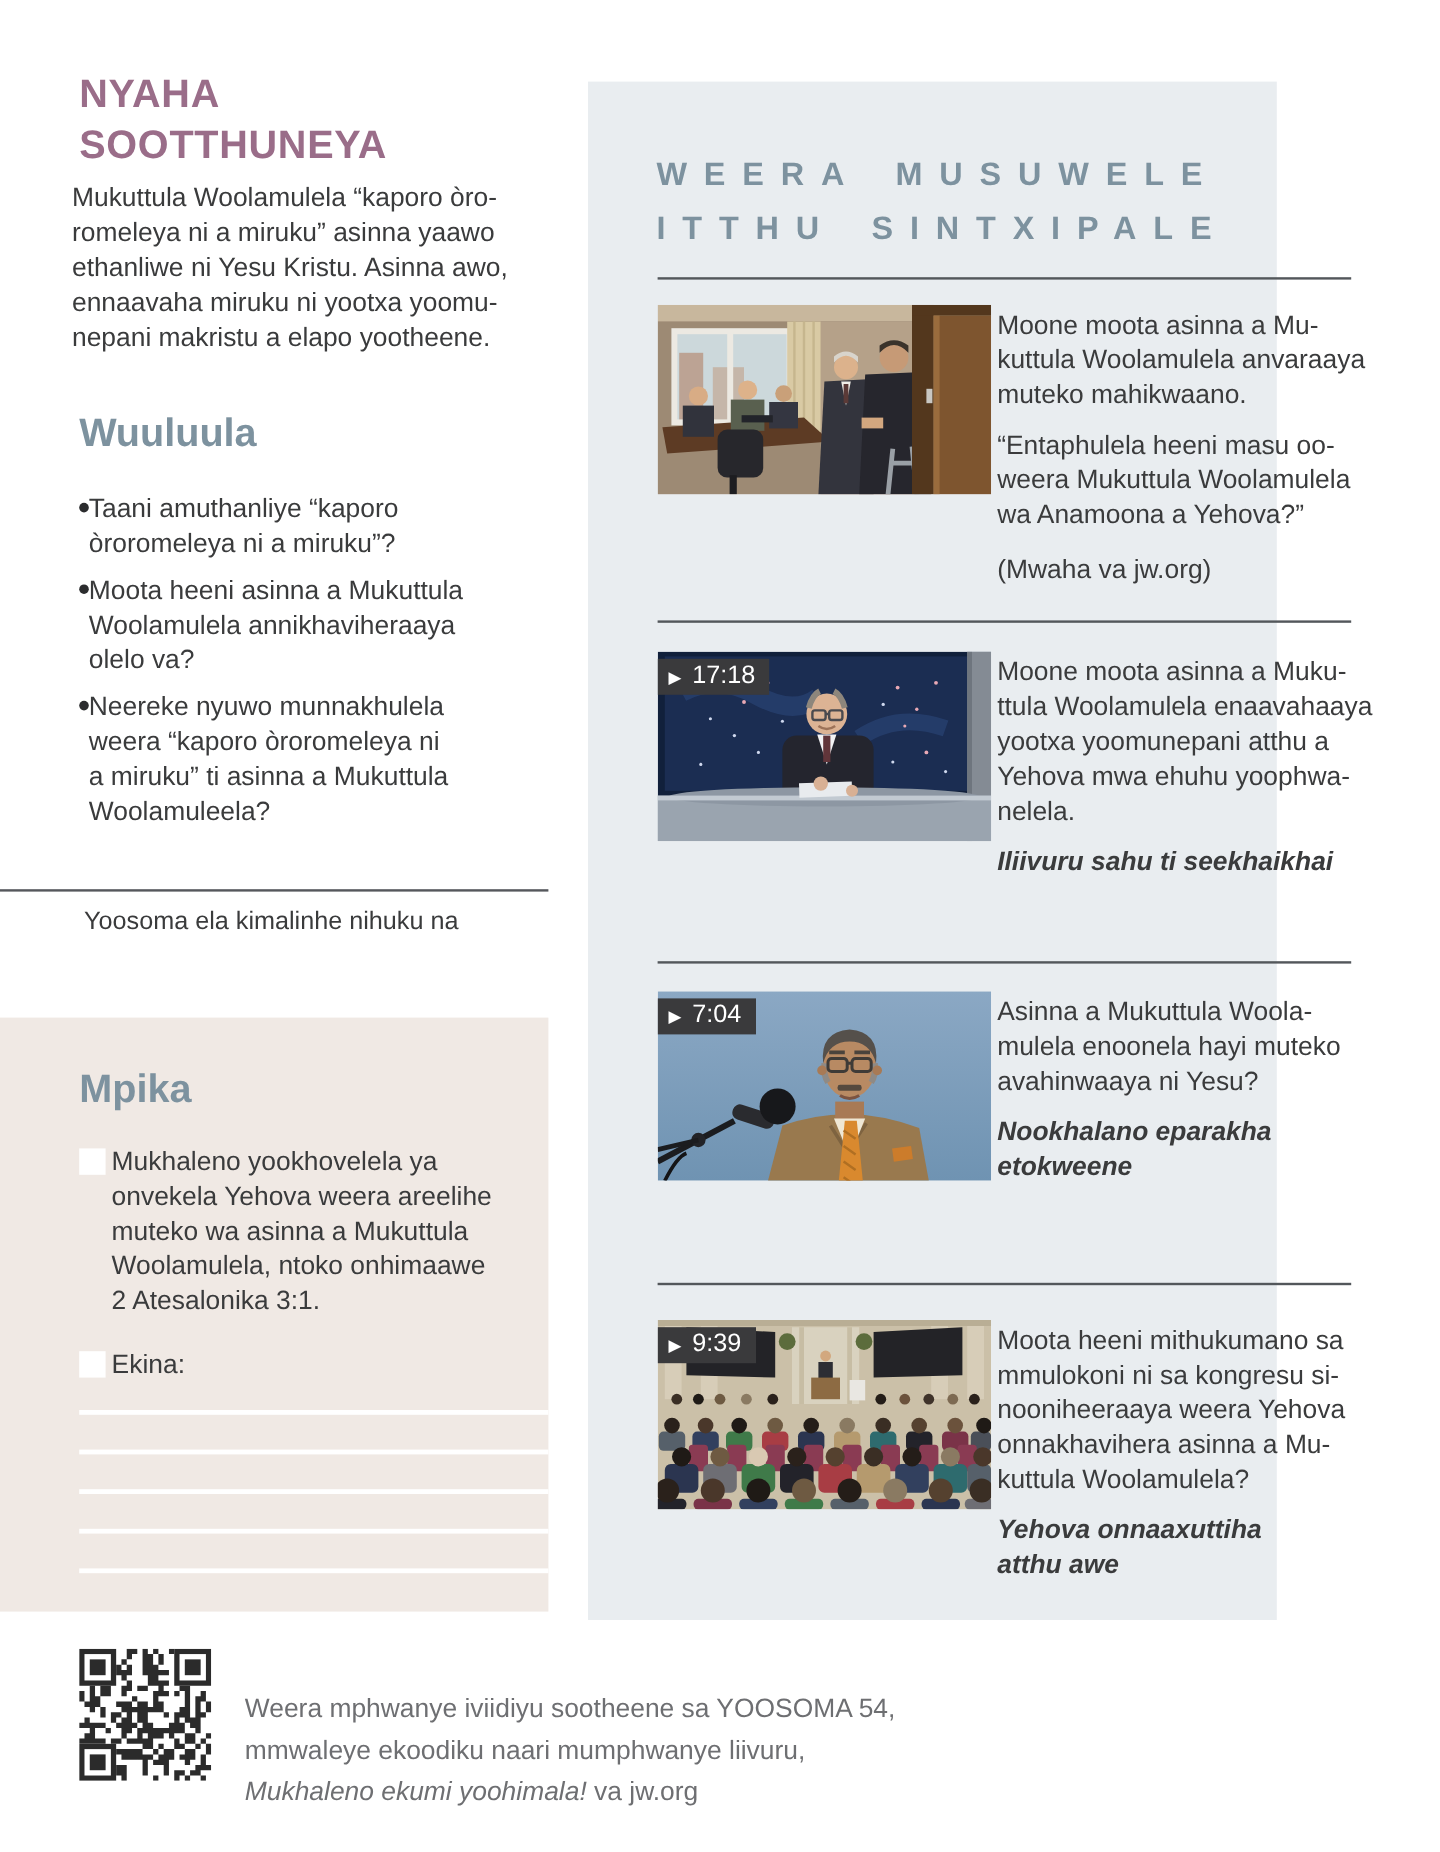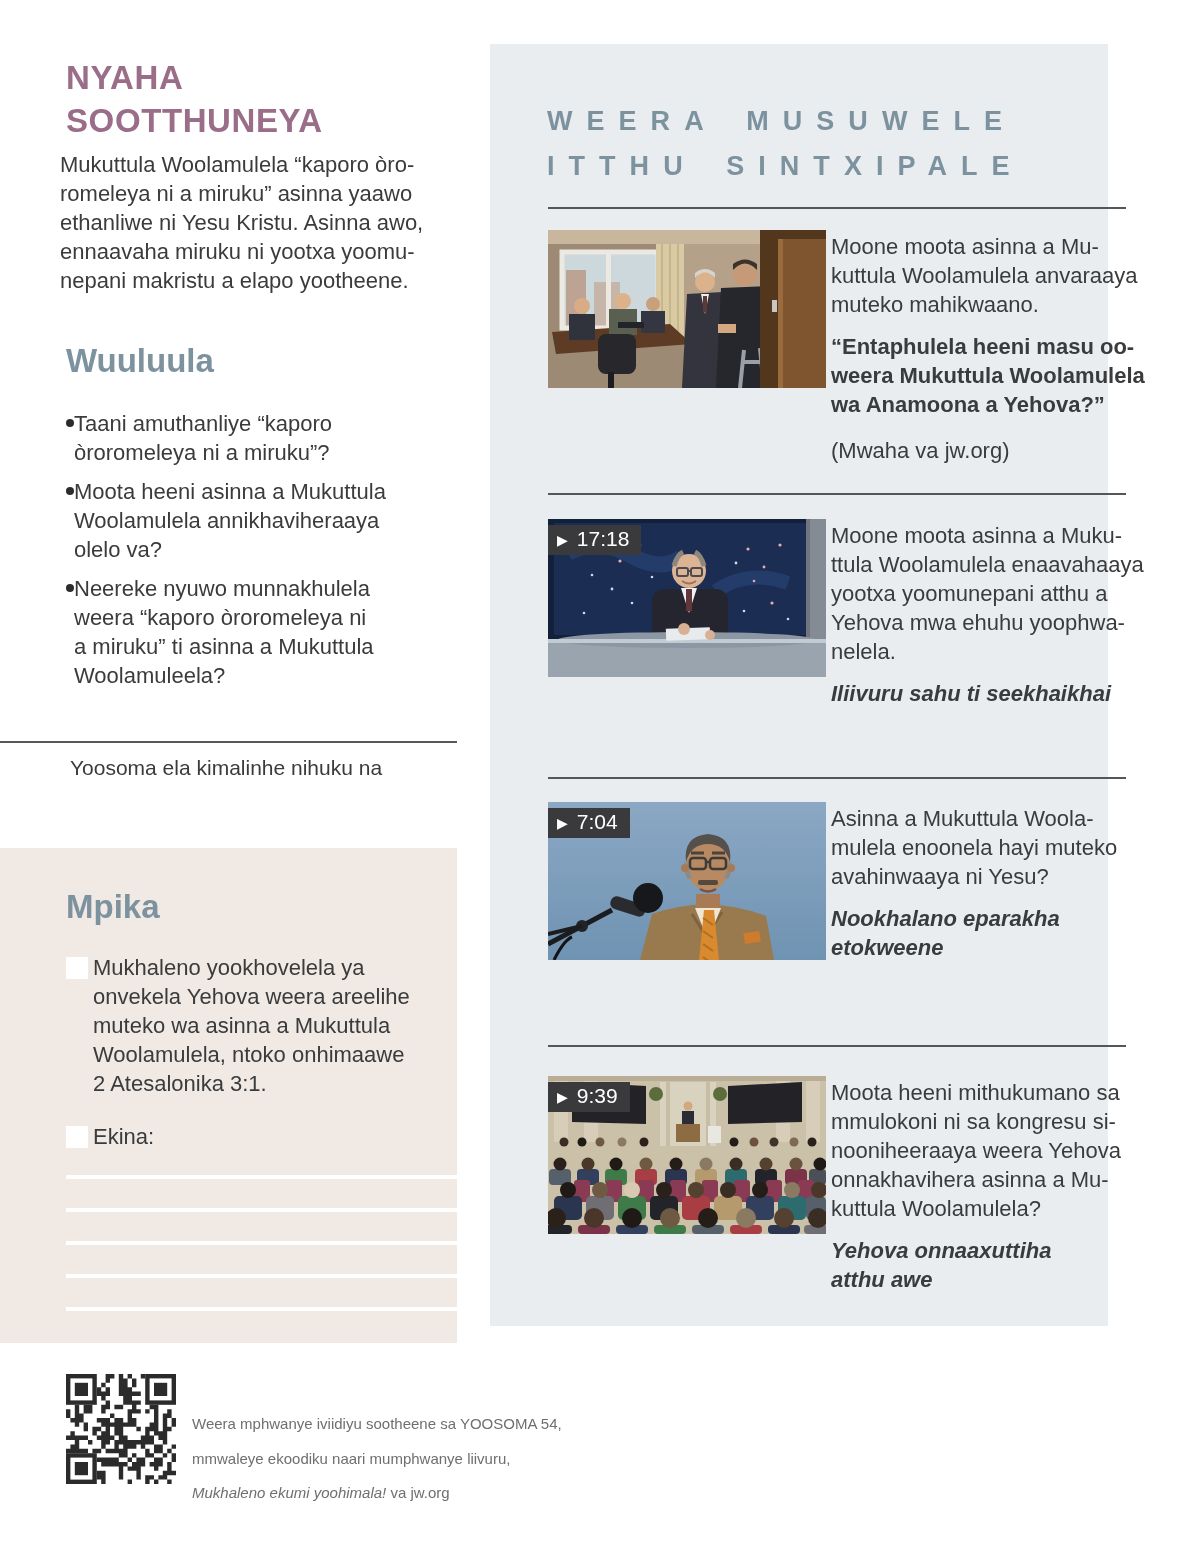--- a/index.html
+++ b/index.html
@@ -30,39 +30,39 @@
   .notes-box{left:0;top:848px;width:457px;height:495px;background:var(--notes-bg);
     padding:39px 0 0 66px}
   .notes-title{margin-bottom:26px}
   .note-item{display:flex;gap:5px;margin-bottom:24px;padding-right:26px}
   .checkbox{width:22px;height:22px;background:#fff;flex:none;margin-top:4px}
   .note-text{font-size:22px;line-height:29px}
   .write-line{height:4px;width:391px;background:#fff;margin-top:29px}
   .write-line.first{margin-top:20px}
 
   
-  .video-panel{left:490px;top:44px;width:618px;height:1282px;background:var(--panel-bg)}
+  .video-panel{left:490px;top:68px;width:574px;height:1282px;background:var(--panel-bg)}
   .panel-title{position:absolute;left:57px;top:55px;font-size:27px;font-weight:700;
     color:var(--slate);letter-spacing:.52em;word-spacing:8px;line-height:45px}
   .panel-divider{position:absolute;left:58px;width:578px;height:2px;background:#53575b}
   .video-row{position:absolute;left:58px;display:flex;gap:5px}
   .thumb{width:278px;height:158px;position:relative;flex:none;overflow:hidden}
   .thumb svg{display:block;width:100%;height:100%}
   .badge{position:absolute;left:0;top:6px;background:var(--badge-bg);color:#fff;
     display:flex;align-items:center;gap:9px;padding:2px 12px 4px 9px;font-size:21px}
   .badge .play{font-size:14px;line-height:1;padding-top:2px}
   .vtext{width:334px;font-size:22px;line-height:29px;padding-top:2px}
   .vtext .desc{margin-bottom:13px}
-  .hl{font-weight:700}
+  .hl{font-weight:400}
   .hli{font-weight:700;font-style:italic}
   .src{margin-top:17px}
 
   
   .qr{left:66px;top:1374px;width:110px;height:110px}
-  .qr-caption{left:192px;top:1407px;font-size:15px;line-height:34.5px;color:var(--caption)}
+  .qr-caption{left:204px;top:1407px;font-size:22px;line-height:34.5px;color:var(--caption)}
   .qr-caption .it{font-style:italic}
 </style>
 </head>
 <body>
 
 <main>
 
   <h1 class="abs page-title pre">NYAHA
 SOOTTHUNEYA</h1>
 

